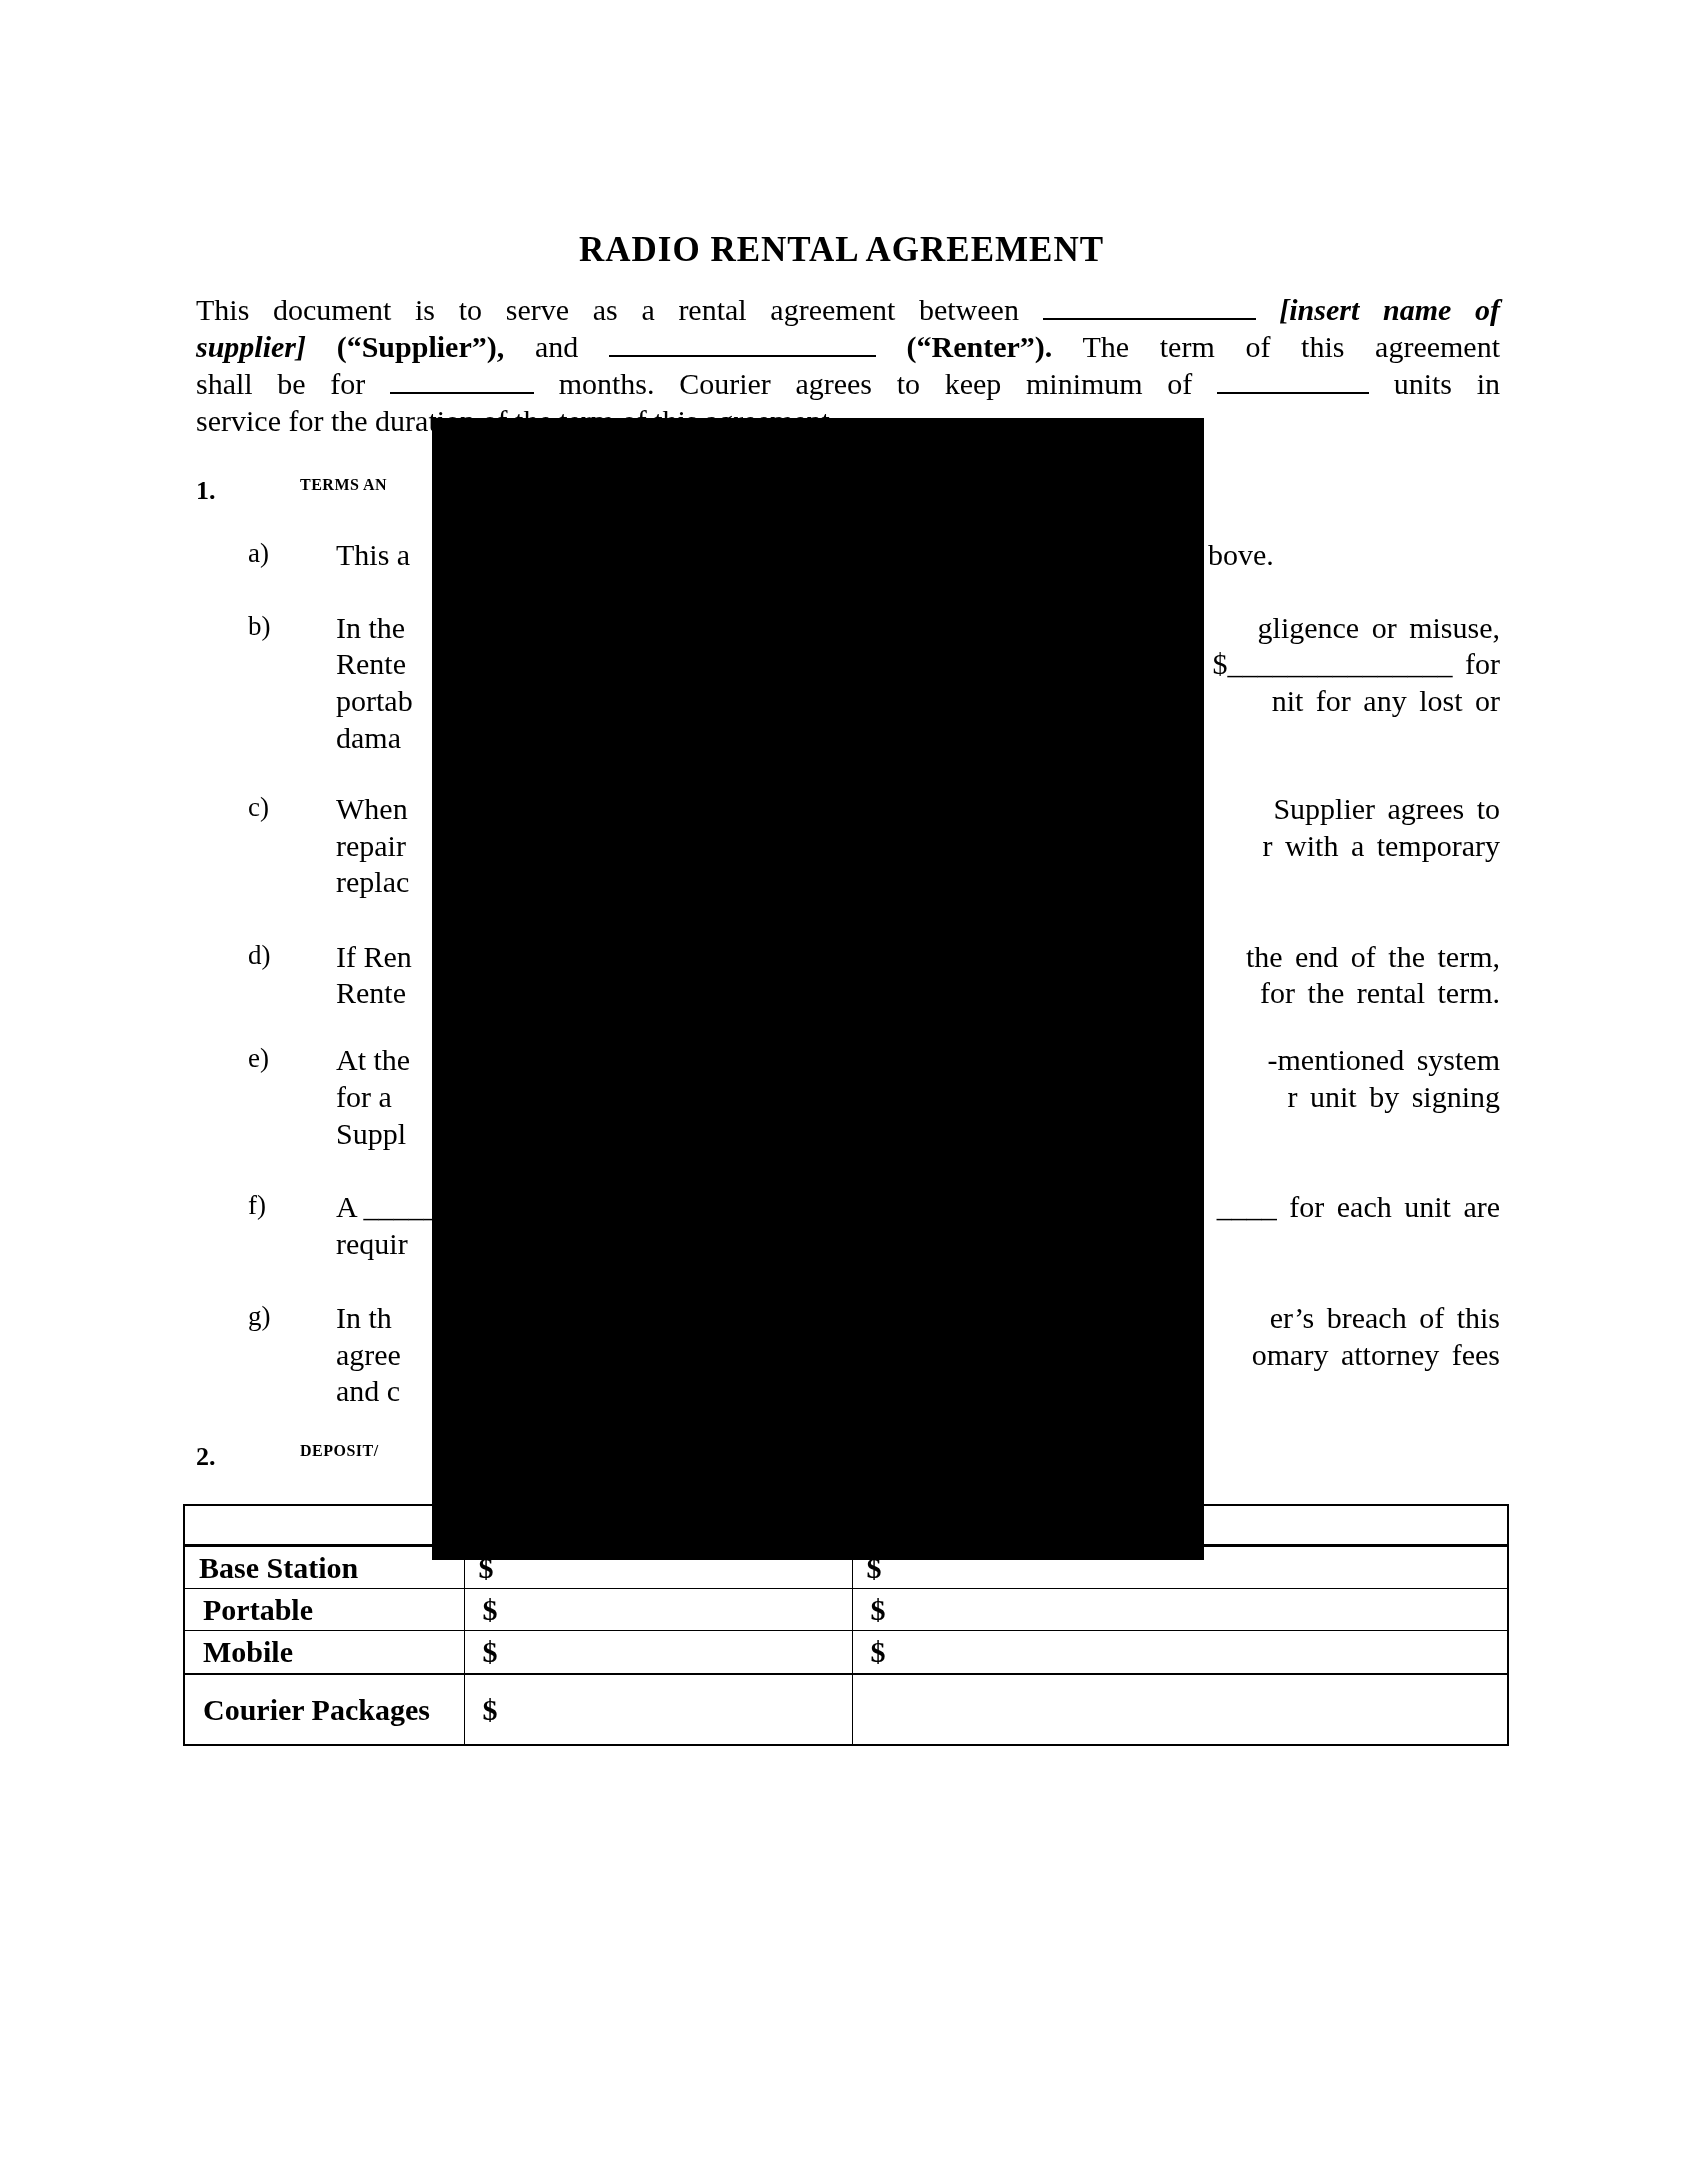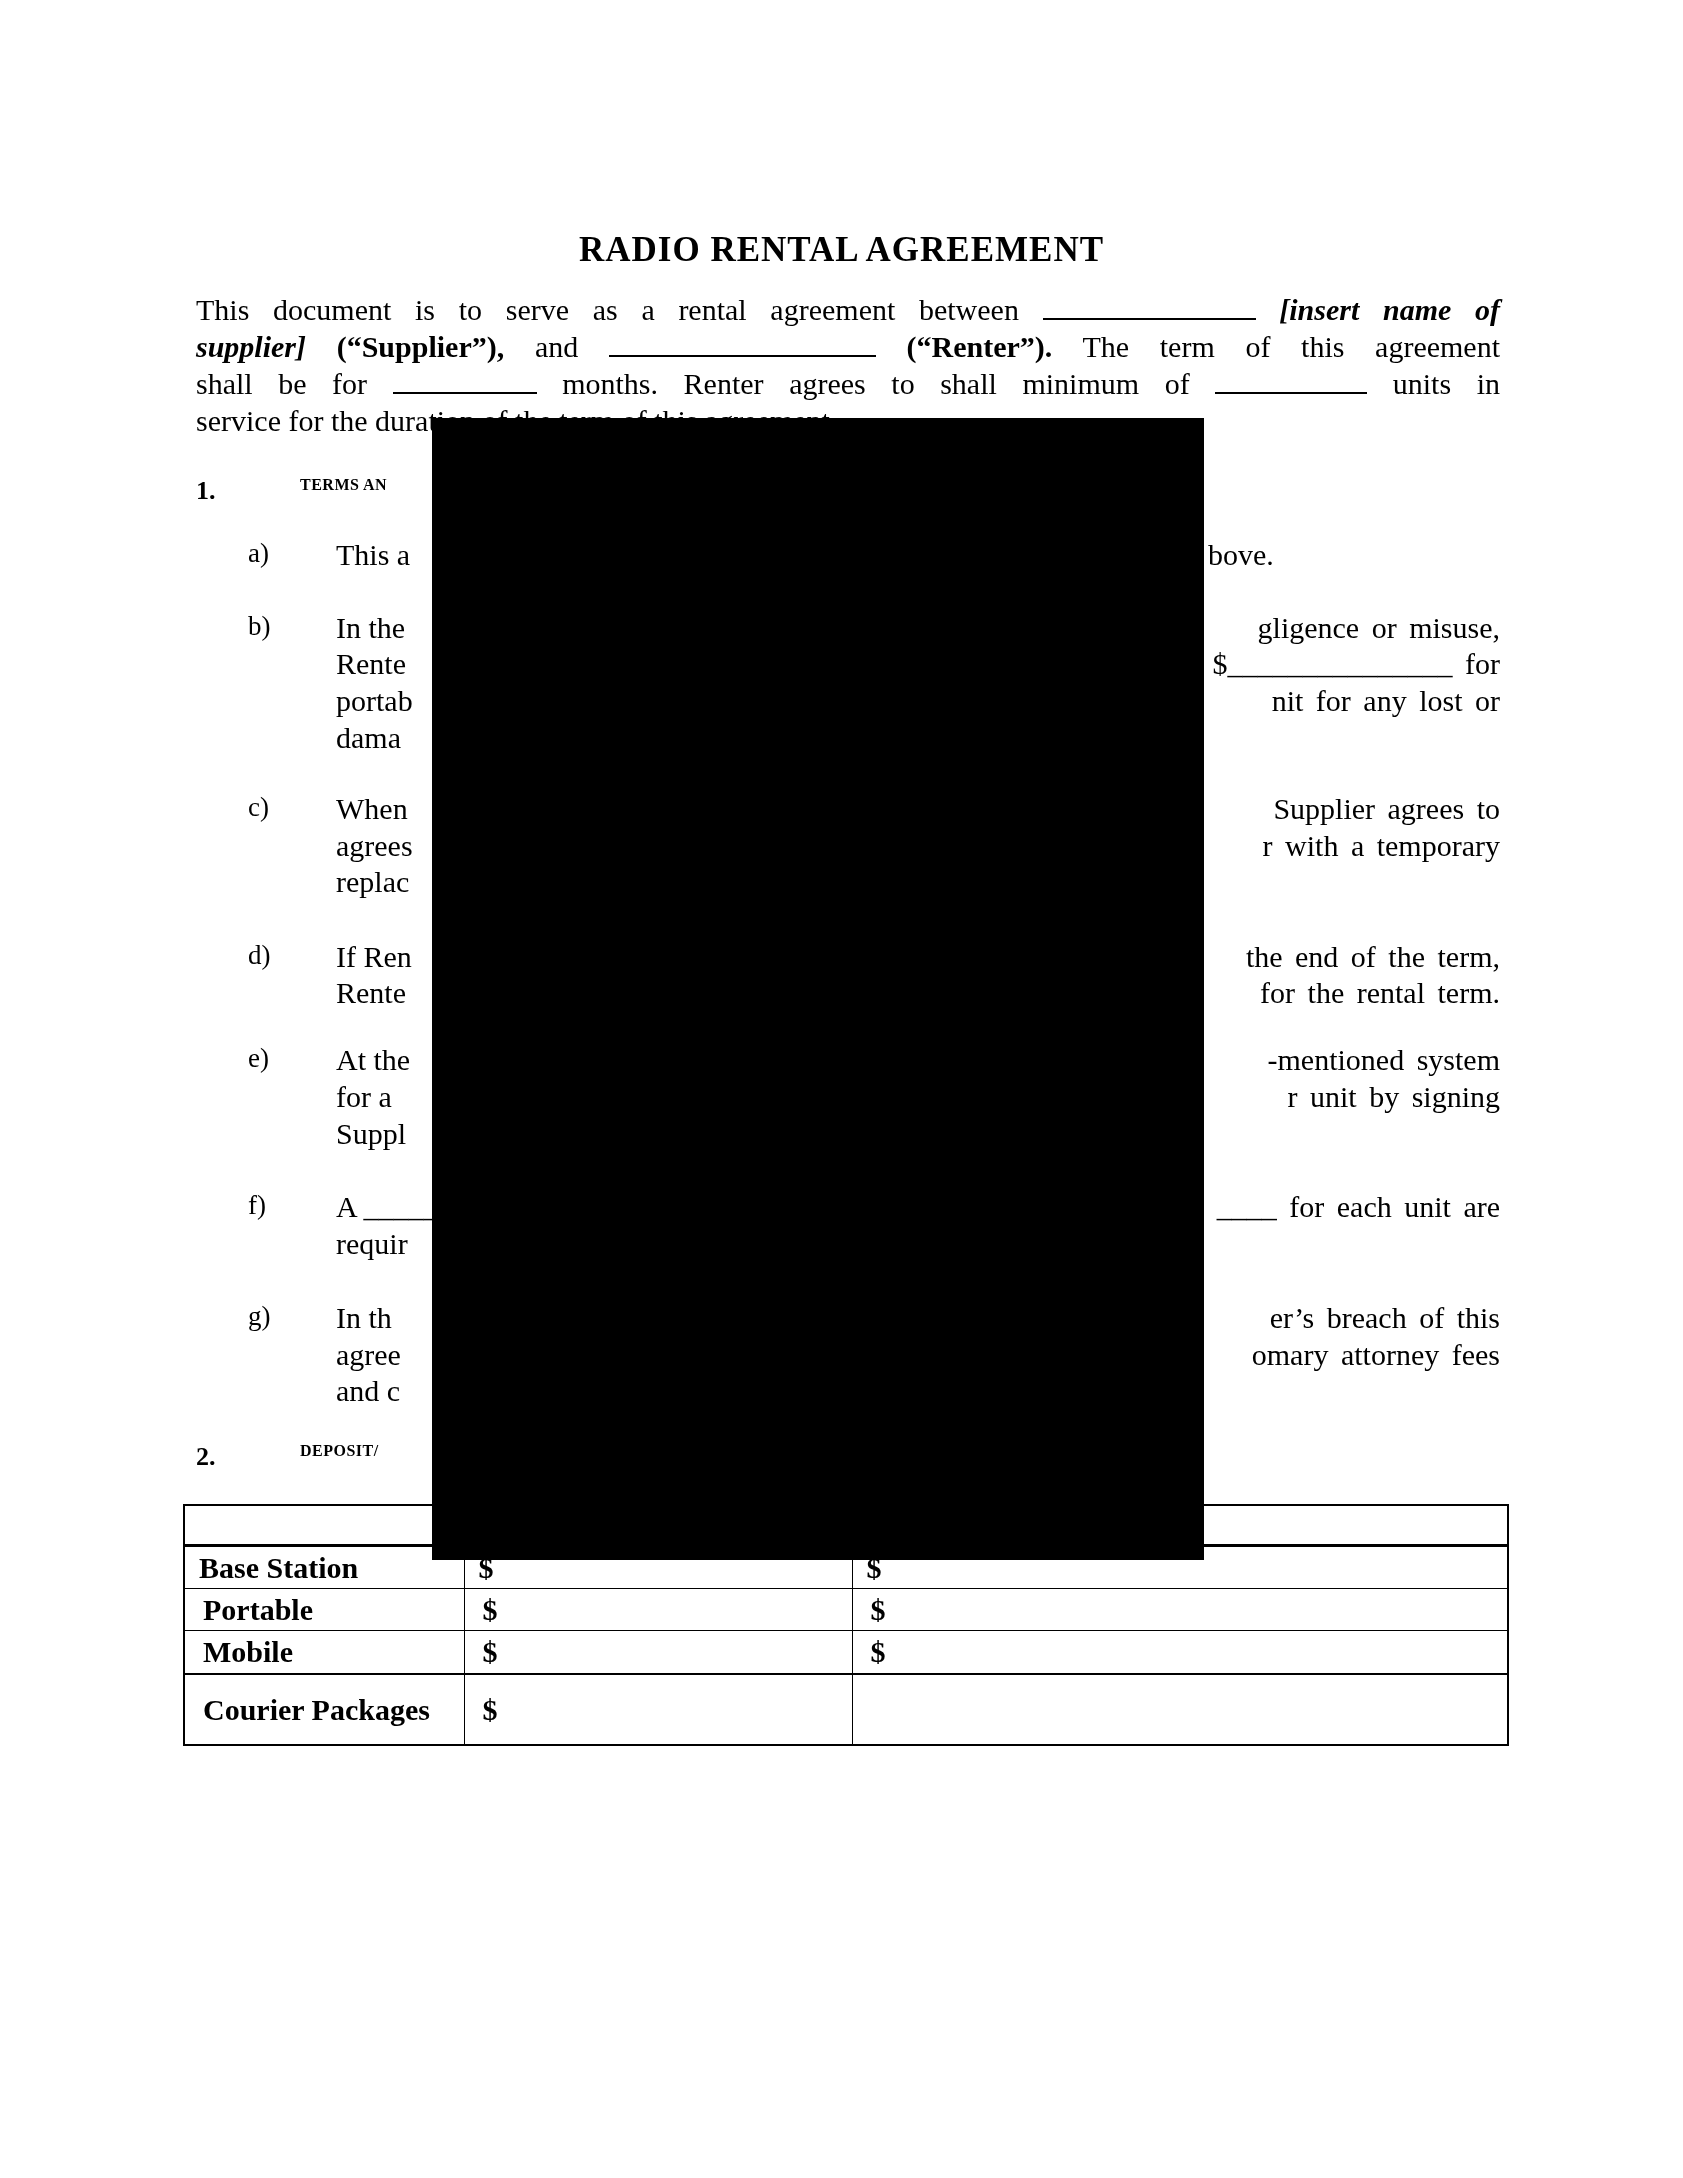--- a/index.html
+++ b/index.html
@@ -59,21 +59,21 @@
     <span class="b">(“Supplier”),</span>
     <span>and</span>
     <span class="blank" style="width:267px"></span>
     <span class="b">(“Renter”).</span>
     <span>The term of this agreement</span>
   </div>
 
   <div class="iline just" style="top:367px">
     <span>shall be for</span>
     <span class="blank" style="width:144px"></span>
-    <span>months. Renter agrees to shall minimum of</span>
+    <span>months. Courier agrees to keep minimum of</span>
     <span class="blank" style="width:152px"></span>
     <span>units in</span>
   </div>
 
   <div class="iline" style="top:404px">
     <span>service for the duration of the term of this agreement.</span>
   </div>
 
   <div class="row" style="top:476px">
     <span class="hnum">1.</span>
@@ -102,21 +102,21 @@
   <div class="row" style="top:721px">
     <span class="lfrag">dama</span>
   </div>
 
   <div class="row" style="top:792px">
     <span class="letter">c)</span>
     <span class="lfrag">When</span>
     <span class="rfrag">Supplier agrees to</span>
   </div>
   <div class="row" style="top:829px">
-    <span class="lfrag">agrees</span>
+    <span class="lfrag">repair</span>
     <span class="rfrag">r with a temporary</span>
   </div>
   <div class="row" style="top:865px">
     <span class="lfrag">replac</span>
   </div>
 
   <div class="row" style="top:940px">
     <span class="letter">d)</span>
     <span class="lfrag">If Ren</span>
     <span class="rfrag">the end of the term,</span>

